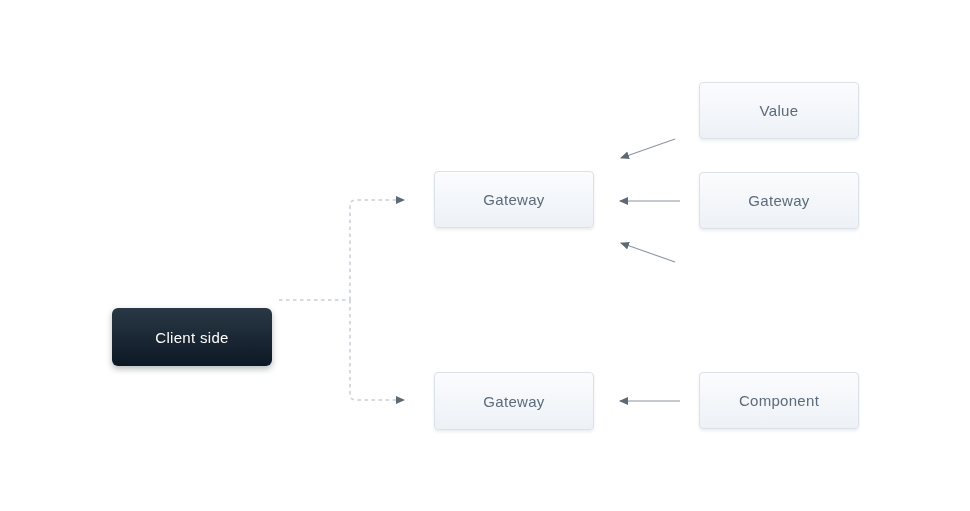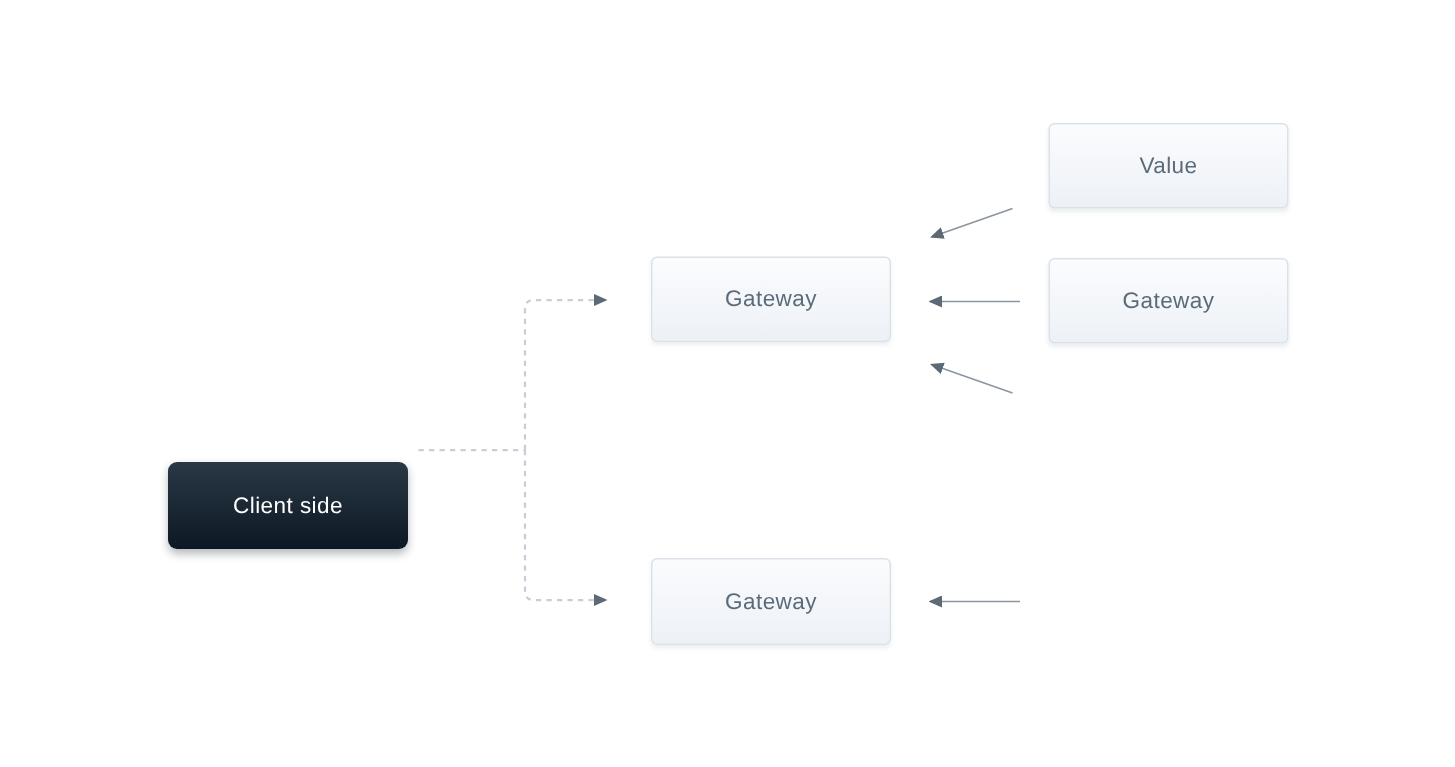--- a/index.html
+++ b/index.html
@@ -132,14 +132,17 @@
 
   <div class="node pos-value">
     <span class="label">Value</span>
   </div>
 
   <div class="node pos-service">
     <span class="label">Gateway</span>
   </div>
 
 
+  <div class="node pos-component">
+    <span class="label">Component</span>
+  </div>
 
 </div>
 
 </body></html>

